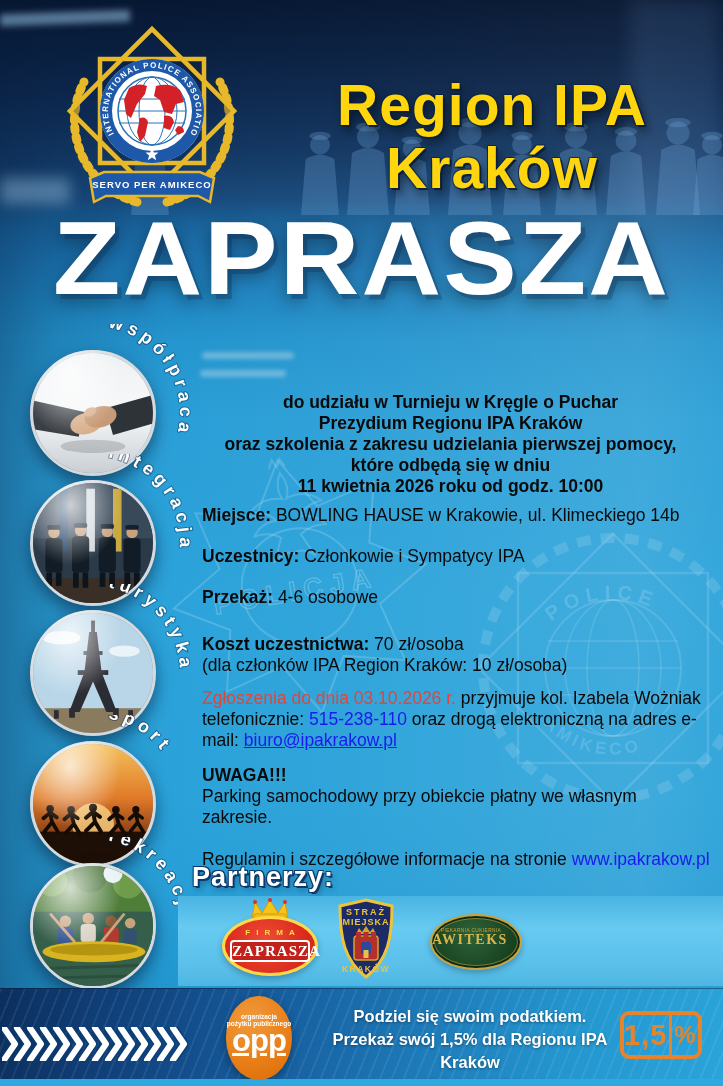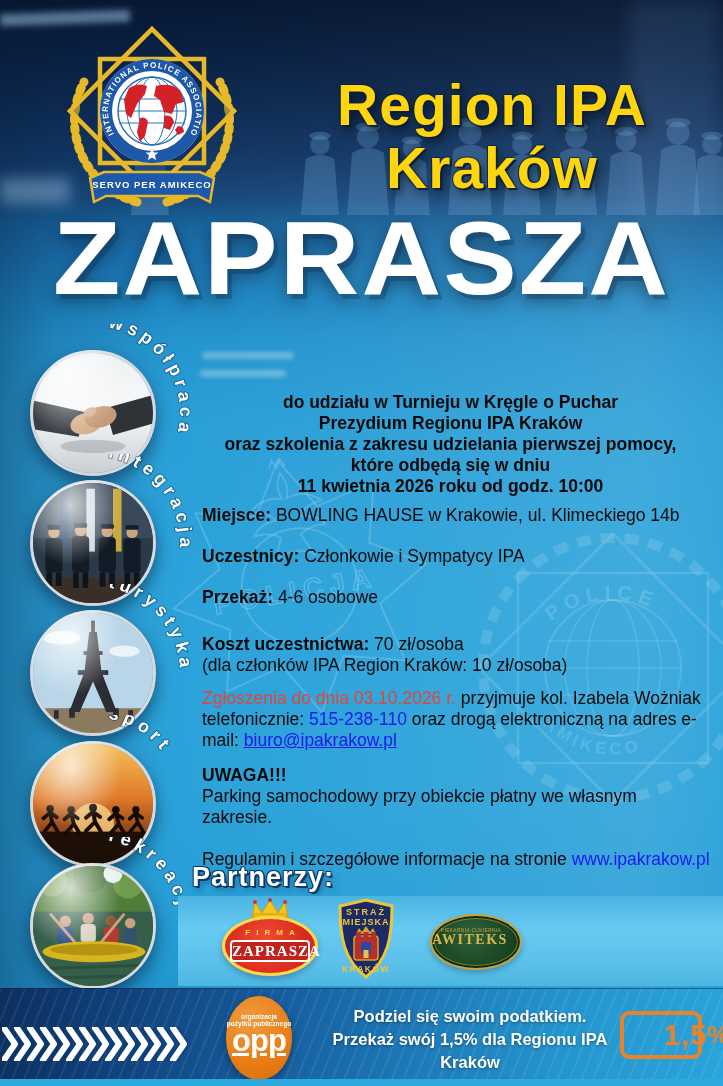--- a/index.html
+++ b/index.html
@@ -103,21 +103,21 @@
   .chevrons{position:absolute;left:2px;top:38px;}
   .opp{position:absolute;left:226px;top:7px;width:66px;height:84px;border-radius:50%;
     background:radial-gradient(circle at 35% 28%,#f09a3c,#e87d16 60%,#d86c08);
     box-shadow:0 3px 8px rgba(0,0,0,.35);text-align:center;color:#fff;}
   .opp-small{margin-top:17px;font-size:6.5px;line-height:7px;font-weight:700;}
   .opp-big{font-size:31px;line-height:27px;font-weight:800;letter-spacing:-1px;text-decoration:underline;}
   .ftext{position:absolute;left:310px;top:16px;width:320px;text-align:center;color:#fff;
     font-size:16.5px;line-height:23px;font-weight:600;text-shadow:0 1px 3px rgba(0,0,0,.4);}
   .pbadge{position:absolute;left:620px;top:22px;width:82px;height:48px;box-sizing:border-box;
     border:4px solid #e8832a;border-radius:9px;display:flex;align-items:center;color:#e8832a;font-weight:800;}
-  .pbadge .pl{flex:1;text-align:left;font-size:29px;letter-spacing:1px;padding-left:40px;}
+  .pbadge .pl{flex:1;text-align:left;font-size:29px;letter-spacing:1px;}
   .pbadge .pd{width:3px;align-self:stretch;background:#e8832a;}
   .pbadge .pr{width:26px;text-align:center;font-size:24px;}
 </style>
 </head>
 <body>
 
 <div class="poster">
   <div class="hmod"></div>
   <div class="hdrshade"></div>
   <div class="streak1"></div>

